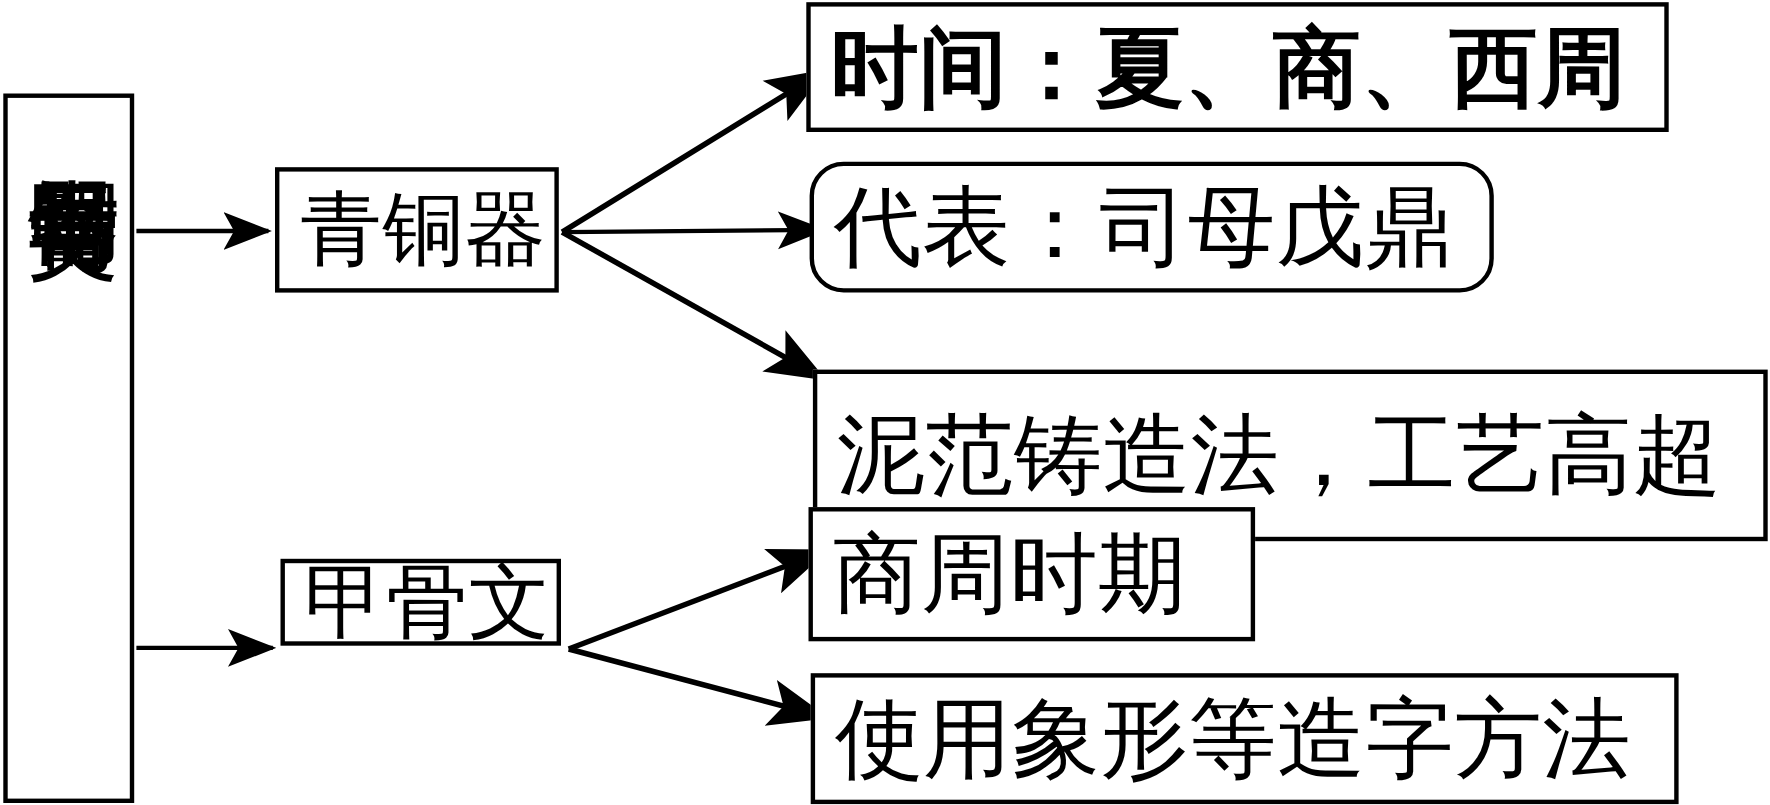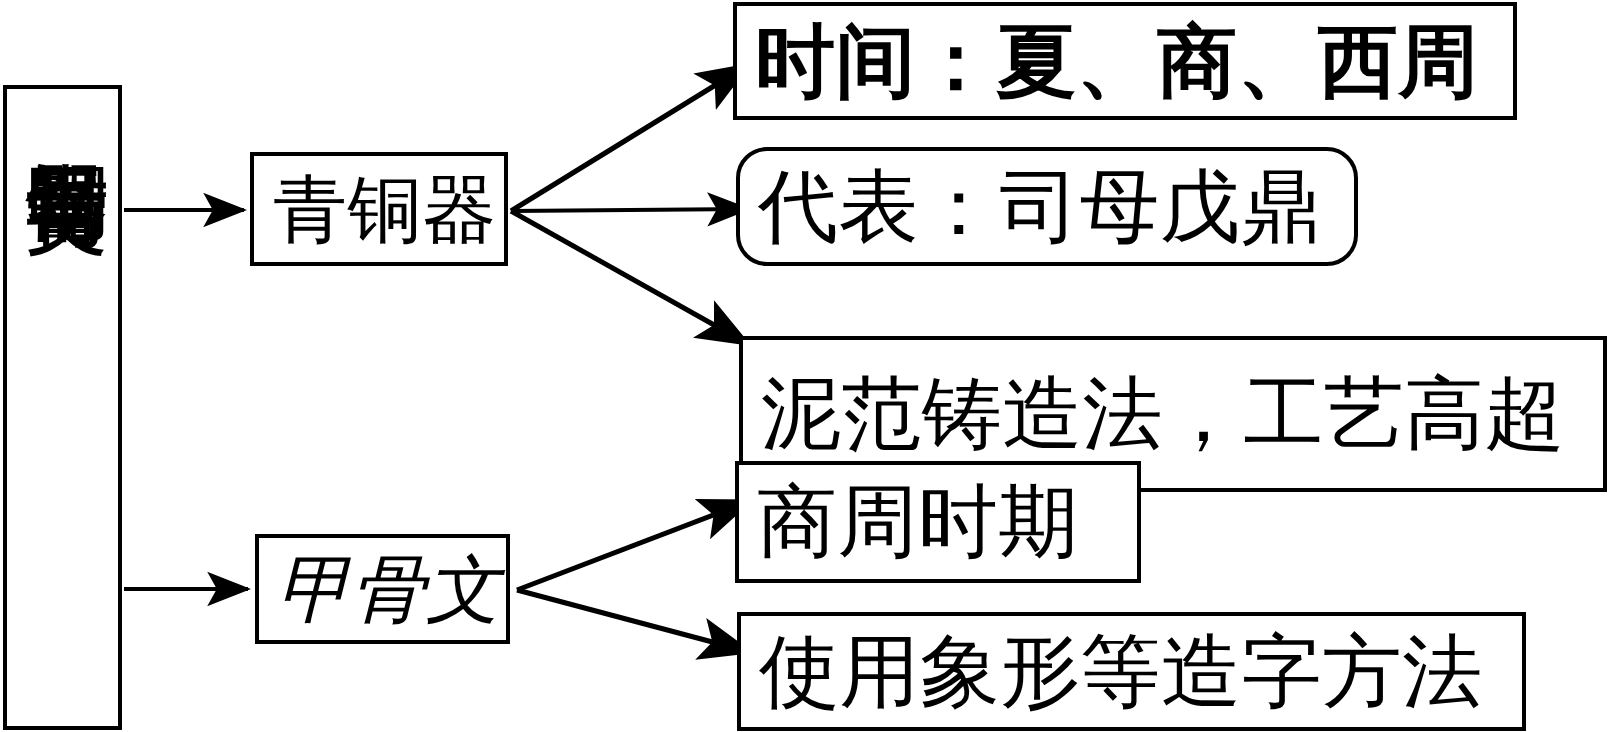--- a/index.html
+++ b/index.html
@@ -81,21 +81,21 @@
 
     <line x1="517" y1="590" x2="750" y2="501" stroke="#000000" stroke-width="5" marker-end="url(#arrowhead)"></line>
 
     <line x1="517" y1="590" x2="750" y2="652" stroke="#000000" stroke-width="5" marker-end="url(#arrowhead)"></line>
   </svg>
 
   <div class="node node-root" style="left:3px; top:85px; width:119px; height:645px;">青铜器与甲骨文</div>
 
   <div class="node node-mid" style="left:250px; top:152px; width:258px; height:114px;">青铜器</div>
 
-  <div class="node node-mid" style="left:255px; top:534px; width:255px; height:110px;font-style:italic;">甲骨文</div>
+  <div class="node node-mid" style="left:255px; top:508px; width:255px; height:79px;">甲骨文</div>
 
   <div class="node node-leaf" style="left:733px; top:2px; width:784px; height:118px;font-weight:bold;">时间：夏、商、西周</div>
 
   <div class="node node-leaf" style="left:736px; top:147px; width:622px; height:119px;border-radius:31px;">代表：司母戊鼎</div>
 
   <div class="node node-leaf" style="left:739px; top:294px; width:868px; height:156px;margin-top:42px;">泥范铸造法，工艺高超</div>
 
   <div class="node node-leaf" style="left:735px; top:461px; width:406px; height:122px;text-align:center;">商周时期</div>
 
   <div class="node node-leaf" style="left:737px; top:612px; width:789px; height:119px;">使用象形等造字方法</div>

